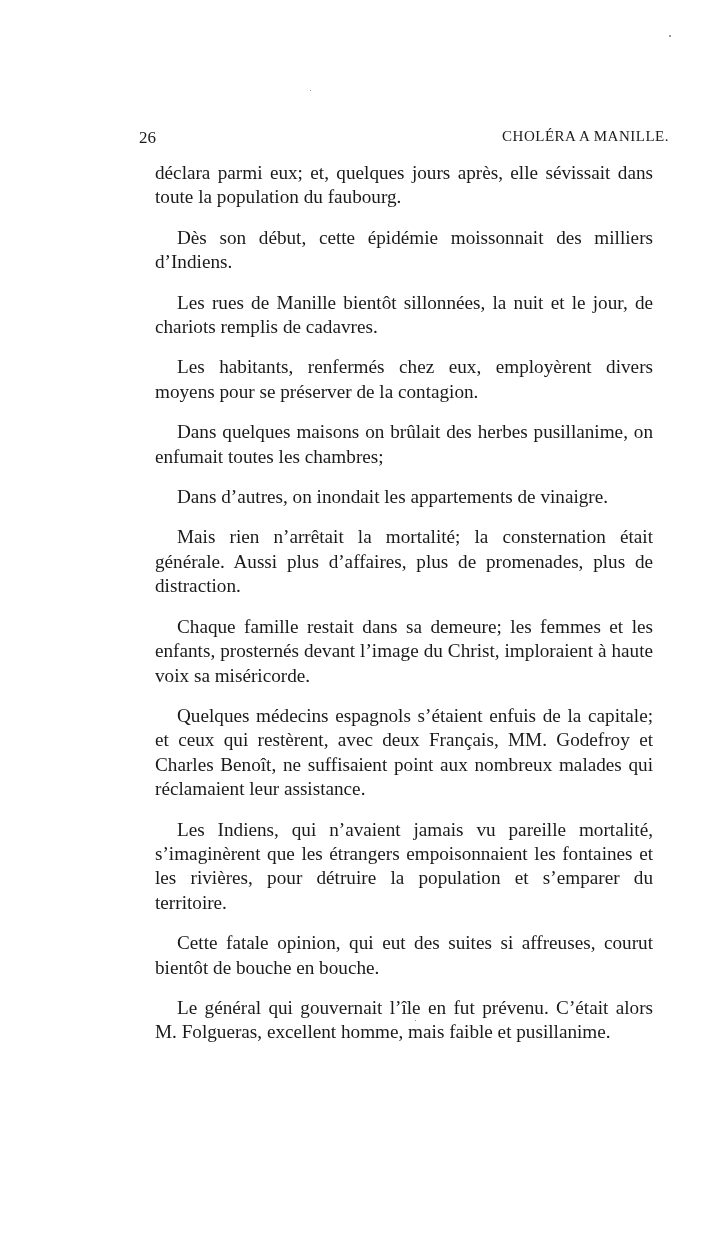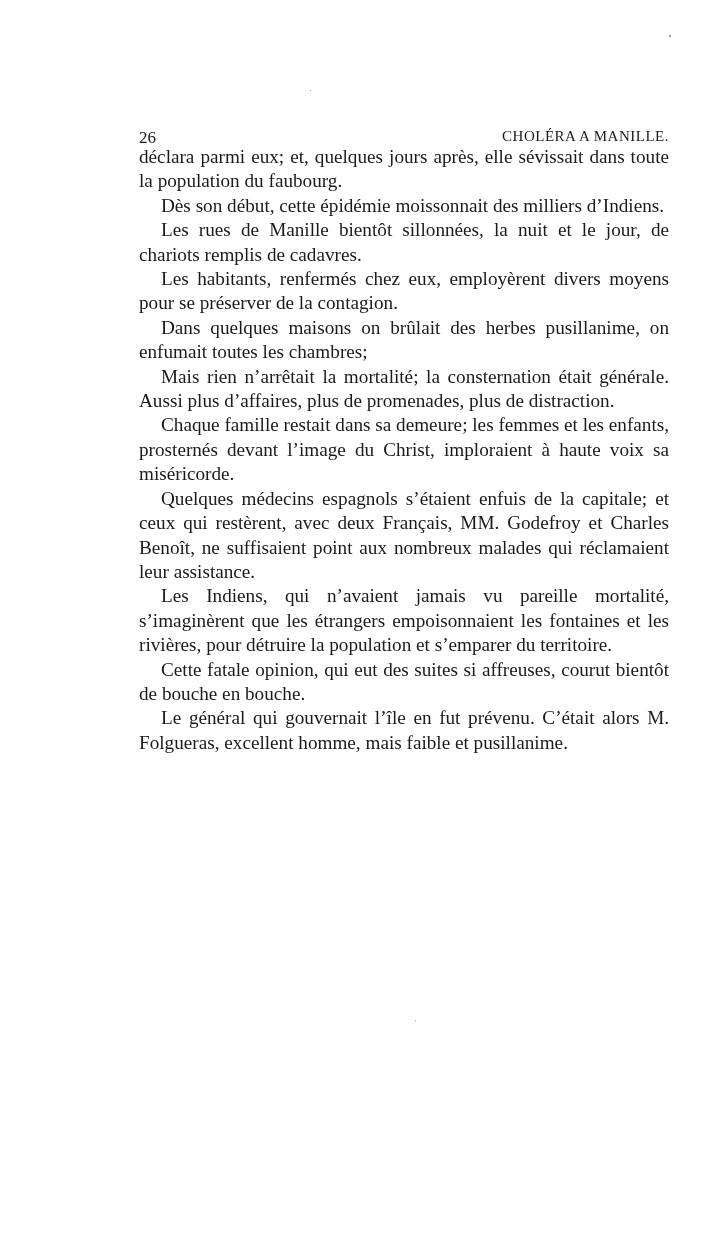--- a/index.html
+++ b/index.html
@@ -47,21 +47,21 @@
     }
     .body-text {
       position: absolute;
       top: 145px;
       left: 0;
       width: 530px;
       font-size: 19.2px;
       line-height: 24.4px;
     }
     .para {
-      margin: 0;
+      margin: 16px;
       text-indent: 22px;
       text-align: justify;
     }
     .para.continued {
       text-indent: 0;
     }
     .speck {
       position: absolute;
       width: 2px;
       height: 2px;
@@ -80,20 +80,21 @@
     <span class="page-number">26</span>
     <span class="running-title">CHOLÉRA A MANILLE.</span>
   </div>
 
   <div class="body-text">
     <p class="para continued">déclara parmi eux; et, quelques jours après, elle sévissait dans toute la population du faubourg.</p>
     <p class="para">Dès son début, cette épidémie moissonnait des milliers d’Indiens.</p>
     <p class="para">Les rues de Manille bientôt sillonnées, la nuit et le jour, de chariots remplis de cadavres.</p>
     <p class="para">Les habitants, renfermés chez eux, employèrent divers moyens pour se préserver de la contagion.</p>
     <p class="para">Dans quelques maisons on brûlait des herbes pusillanime, on enfumait toutes les chambres;</p>
+    <p class="para">Dans d’autres, on inondait les appartements de vinaigre.</p>
     <p class="para">Mais rien n’arrêtait la mortalité; la consternation était générale. Aussi plus d’affaires, plus de promenades, plus de distraction.</p>
     <p class="para">Chaque famille restait dans sa demeure; les femmes et les enfants, prosternés devant l’image du Christ, imploraient à haute voix sa miséricorde.</p>
     <p class="para">Quelques médecins espagnols s’étaient enfuis de la capitale; et ceux qui restèrent, avec deux Français, MM. Godefroy et Charles Benoît, ne suffisaient point aux nombreux malades qui réclamaient leur assistance.</p>
     <p class="para">Les Indiens, qui n’avaient jamais vu pareille mortalité, s’imaginèrent que les étrangers empoisonnaient les fontaines et les rivières, pour détruire la population et s’emparer du territoire.</p>
     <p class="para">Cette fatale opinion, qui eut des suites si affreuses, courut bientôt de bouche en bouche.</p>
     <p class="para">Le général qui gouvernait l’île en fut prévenu. C’était alors M. Folgueras, excellent homme, mais faible et pusillanime.</p>
   </div>
 </div>
 
 </body></html>

